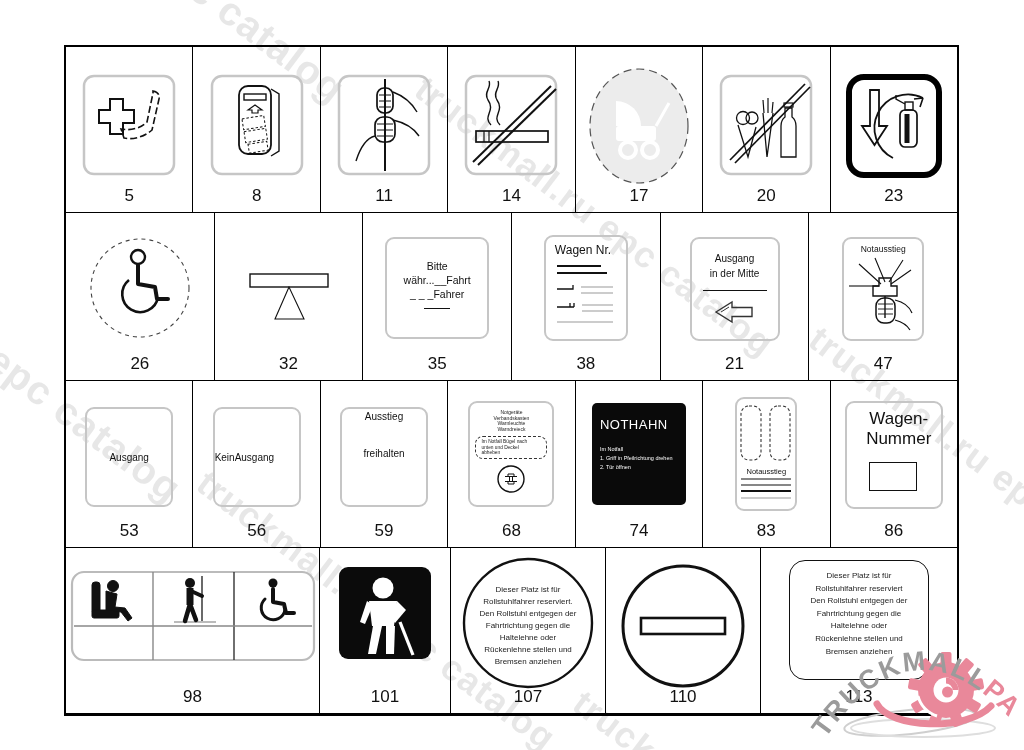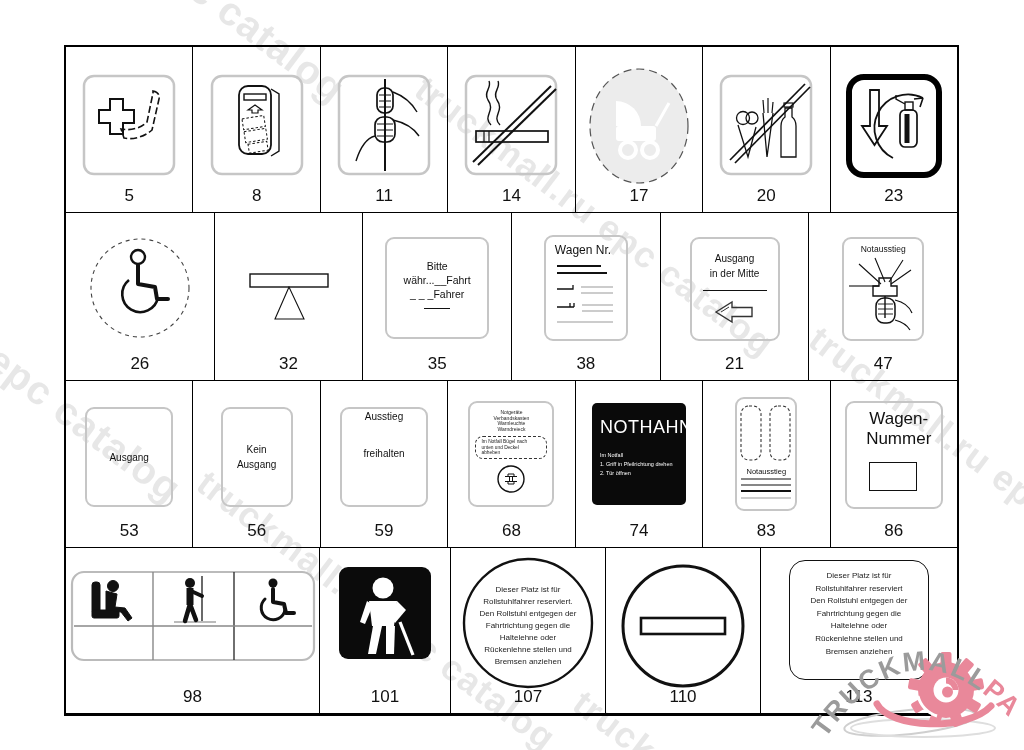--- a/index.html
+++ b/index.html
@@ -52,37 +52,37 @@
   .sb38{width:84px;height:106px;top:22px;padding:6px 0 0 9px;}
   .sb38-title{font-size:12px;color:#111;}
   
   .sb44{width:90px;height:104px;top:24px;padding-top:12px;text-align:center;}
   .hr44{width:64px;border-top:1.5px solid #111;margin:9px auto 8px;}
   
   .sb47{width:82px;height:104px;top:24px;padding-top:5px;text-align:center;}
   .sb47-title{font-size:8.5px;color:#111;}
   
   .sb53{width:88px;height:100px;top:26px;display:flex;align-items:center;justify-content:center;}
-  .sb56{width:72px;height:100px;top:26px;display:flex;flex-direction:column;align-items:center;justify-content:center;}
+  .sb56{width:88px;height:100px;top:26px;display:flex;flex-direction:row;align-items:center;}
   .sb59{width:88px;height:100px;top:26px;text-align:center;}
   .sb59 .gap{height:22px;}
   
   .sb68{width:86px;height:106px;top:20px;padding-top:7px;text-align:center;}
   .tinyline{font-size:5px;line-height:5.6px;color:#222;}
   .dashedbox{
     margin:4px 5px 0;border:1px dashed #333;border-radius:8px;padding:2px 1px;
   }
   .dashedbox .tinyline{font-size:4.8px;line-height:5.4px;text-align:left;padding-left:4px;}
   
   .blacksign{
     position:absolute;left:50%;transform:translateX(-50%);top:22px;
     width:94px;height:102px;background:#0a0a0a;border-radius:5px;
     color:#fff;box-sizing:border-box;padding:14px 8px 0;
   }
-  .ns-title{font-size:18px;letter-spacing:0.5px;text-align:right;}
+  .ns-title{font-size:13px;letter-spacing:0.5px;text-align:left;}
   .ns-sub{font-size:5.5px;margin-top:14px;}
   .ns-step{font-size:5.5px;margin-top:3px;line-height:6px;}
   
   .sb83{width:62px;height:114px;top:16px;padding-top:5px;text-align:center;}
   .sb83-label{font-size:7.5px;color:#111;margin-top:1px;}
   
   .sb86{width:98px;height:108px;top:20px;padding-top:6px;text-align:center;}
   .sb86 .big{font-size:17px;color:#111;line-height:20px;padding-left:10px;}
   .sb86-rect{width:46px;height:27px;border:1.5px solid #111;margin:13px auto 0 22px;}
   

